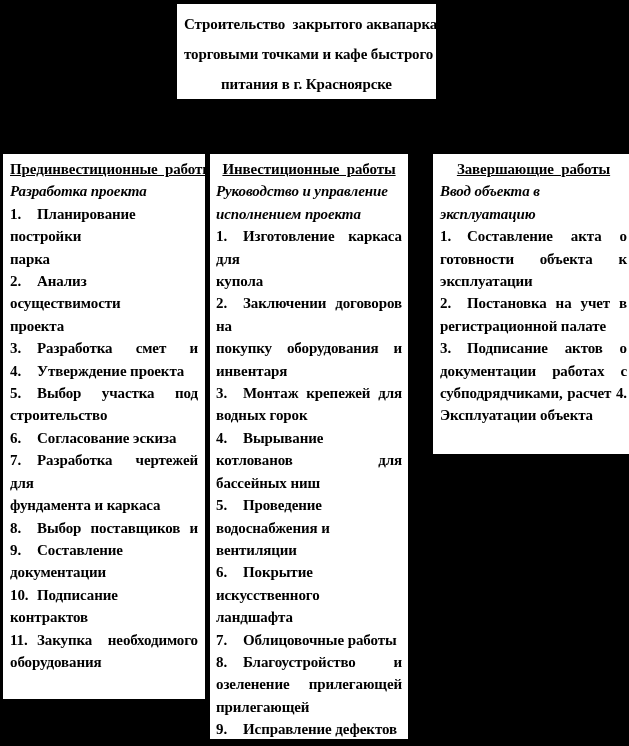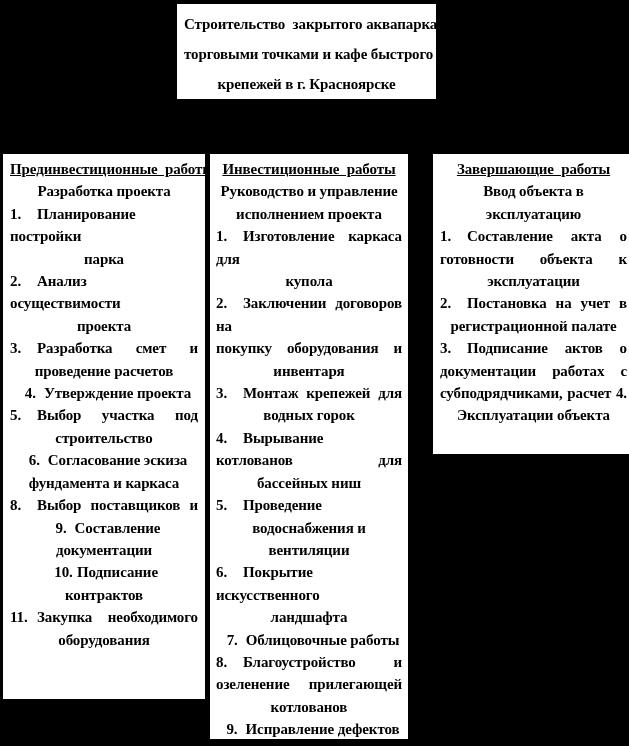--- a/index.html
+++ b/index.html
@@ -42,76 +42,76 @@
   #col-1{left:209px;width:200px;height:587px;padding:4px 6px;}
   #col-2{left:424px;width:203px;height:302px;margin-left:8px;}
   .hdr{
     line-height:22.4px;
     text-align:center;
     text-decoration:underline;
     white-space:pre;
   }
   .subln{
     line-height:22.4px;
-    text-align:center;
+    font-style:italic;
   }
   .ln{
     line-height:22.4px;
-    text-align:center;
+    text-align:left;
   }
   .ln.j{
     text-align:justify;
     text-align-last:justify;
   }
   .num{
     display:inline-block;
     width:27px;
   }
 </style>
 </head>
 <body>
 
 <div id="canvas">
 
   <div class="box" id="title-box">
 
   <div class="tline">Строительство  закрытого аквапарка с</div>
       <div class="tline">торговыми точками и кафе быстрого</div>
-      <div class="tline">крепежей в г. Красноярске</div>
+      <div class="tline">питания в г. Красноярске</div>
     </div>
 
   <div class="box col" id="col-0">
     <div class="hdr">Прединвестиционные  работы</div>
     <div class="sub">
         <div class="subln">Разработка проекта</div>
       </div>
     <div class="items">
         <div>
           <div class="ln j"><span class="num">1.</span>Планирование постройки</div>
           <div class="ln">парка</div>
         </div>
         <div>
           <div class="ln j"><span class="num">2.</span>Анализ осуществимости</div>
           <div class="ln">проекта</div>
         </div>
         <div>
           <div class="ln j"><span class="num">3.</span>Разработка смет и</div>
-          <div class="ln">проведение расчетов</div>
         </div>
         <div>
           <div class="ln"><span class="num">4.</span>Утверждение проекта</div>
         </div>
         <div>
           <div class="ln j"><span class="num">5.</span>Выбор участка под</div>
           <div class="ln">строительство</div>
         </div>
         <div>
           <div class="ln"><span class="num">6.</span>Согласование эскиза</div>
         </div>
         <div>
+          <div class="ln j"><span class="num">7.</span>Разработка чертежей для</div>
           <div class="ln">фундамента и каркаса</div>
         </div>
         <div>
           <div class="ln j"><span class="num">8.</span>Выбор поставщиков и</div>
         </div>
         <div>
           <div class="ln"><span class="num">9.</span>Составление документации</div>
         </div>
         <div>
           <div class="ln"><span class="num">10.</span>Подписание контрактов</div>
@@ -154,21 +154,21 @@
         <div>
           <div class="ln j"><span class="num">6.</span>Покрытие искусственного</div>
           <div class="ln">ландшафта</div>
         </div>
         <div>
           <div class="ln"><span class="num">7.</span>Облицовочные работы</div>
         </div>
         <div>
           <div class="ln j"><span class="num">8.</span>Благоустройство и</div>
           <div class="ln j">озеленение прилегающей</div>
-          <div class="ln">котлованов</div>
+          <div class="ln">прилегающей</div>
         </div>
         <div>
           <div class="ln"><span class="num">9.</span>Исправление дефектов</div>
         </div>
       </div>
   </div>
 
   <div class="box col" id="col-2">
     <div class="hdr">Завершающие  работы</div>
     <div class="sub">

